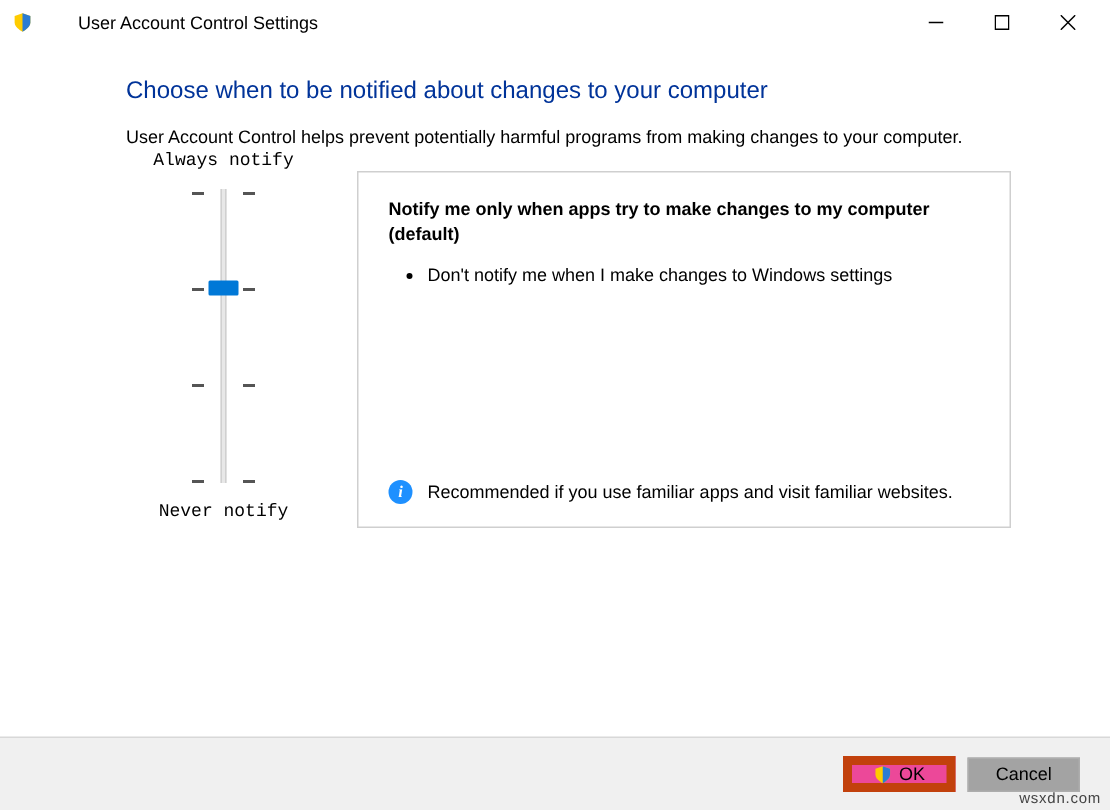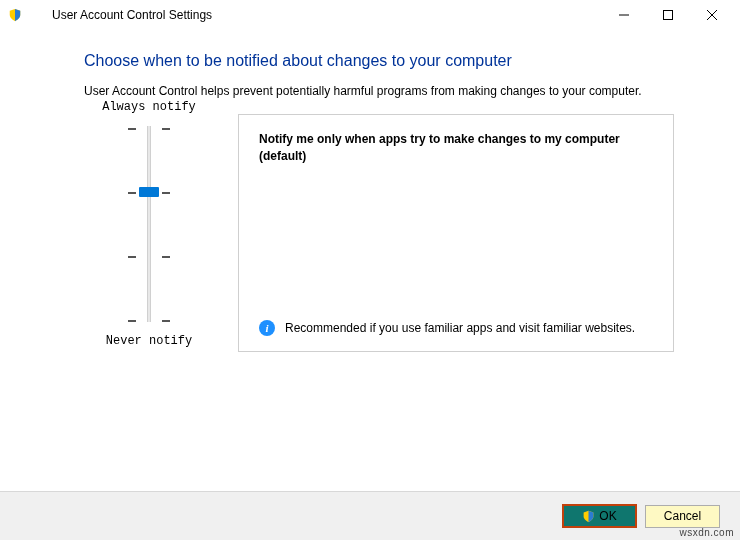--- a/index.html
+++ b/index.html
@@ -189,31 +189,31 @@
     align-items: center;
     justify-content: flex-end;
     padding-right: 20px;
     gap: 8px;
   }
   .btn {
     height: 23px;
     min-width: 75px;
     padding: 0 10px;
     font-size: 12px;
-    background: #fef9c3;
+    background: #a3a3a3;
     border: 1px solid #adadad;
     display: flex;
     align-items: center;
     justify-content: center;
     gap: 4px;
     cursor: pointer;
   }
   .btn.primary {
-    border: 2px solid #c2410c;
-    background: #0f766e;
+    border: 6px solid #c2410c;
+    background: #ec4899;
     height: 24px;
   }
   .btn .shield-icon { width: 13px; height: 13px; display: inline-flex; }
   .watermark {
     position: absolute;
     right: 6px;
     bottom: 2px;
     font-size: 10px;
     color: #444;
     letter-spacing: 0.5px;
@@ -276,20 +276,23 @@
             <span></span>
             <span></span>
           </div>
         <div class="slider-thumb" style="top:68px"></div>
       </div>
       <div class="slider-label bottom">Never notify</div>
     </div>
 
     <div class="info-box">
       <div class="info-title">Notify me only when apps try to make changes to my computer (default)</div>
+      <ul class="info-list">
+        <li>Don't notify me when I make changes to Windows settings</li>
+      </ul>
       <div class="info-footer">
         <div class="info-icon">i</div>
         <div>Recommended if you use familiar apps and visit familiar websites.</div>
       </div>
     </div>
 
   </div>
 </div>
 
 <div class="bottom-sep"></div>

